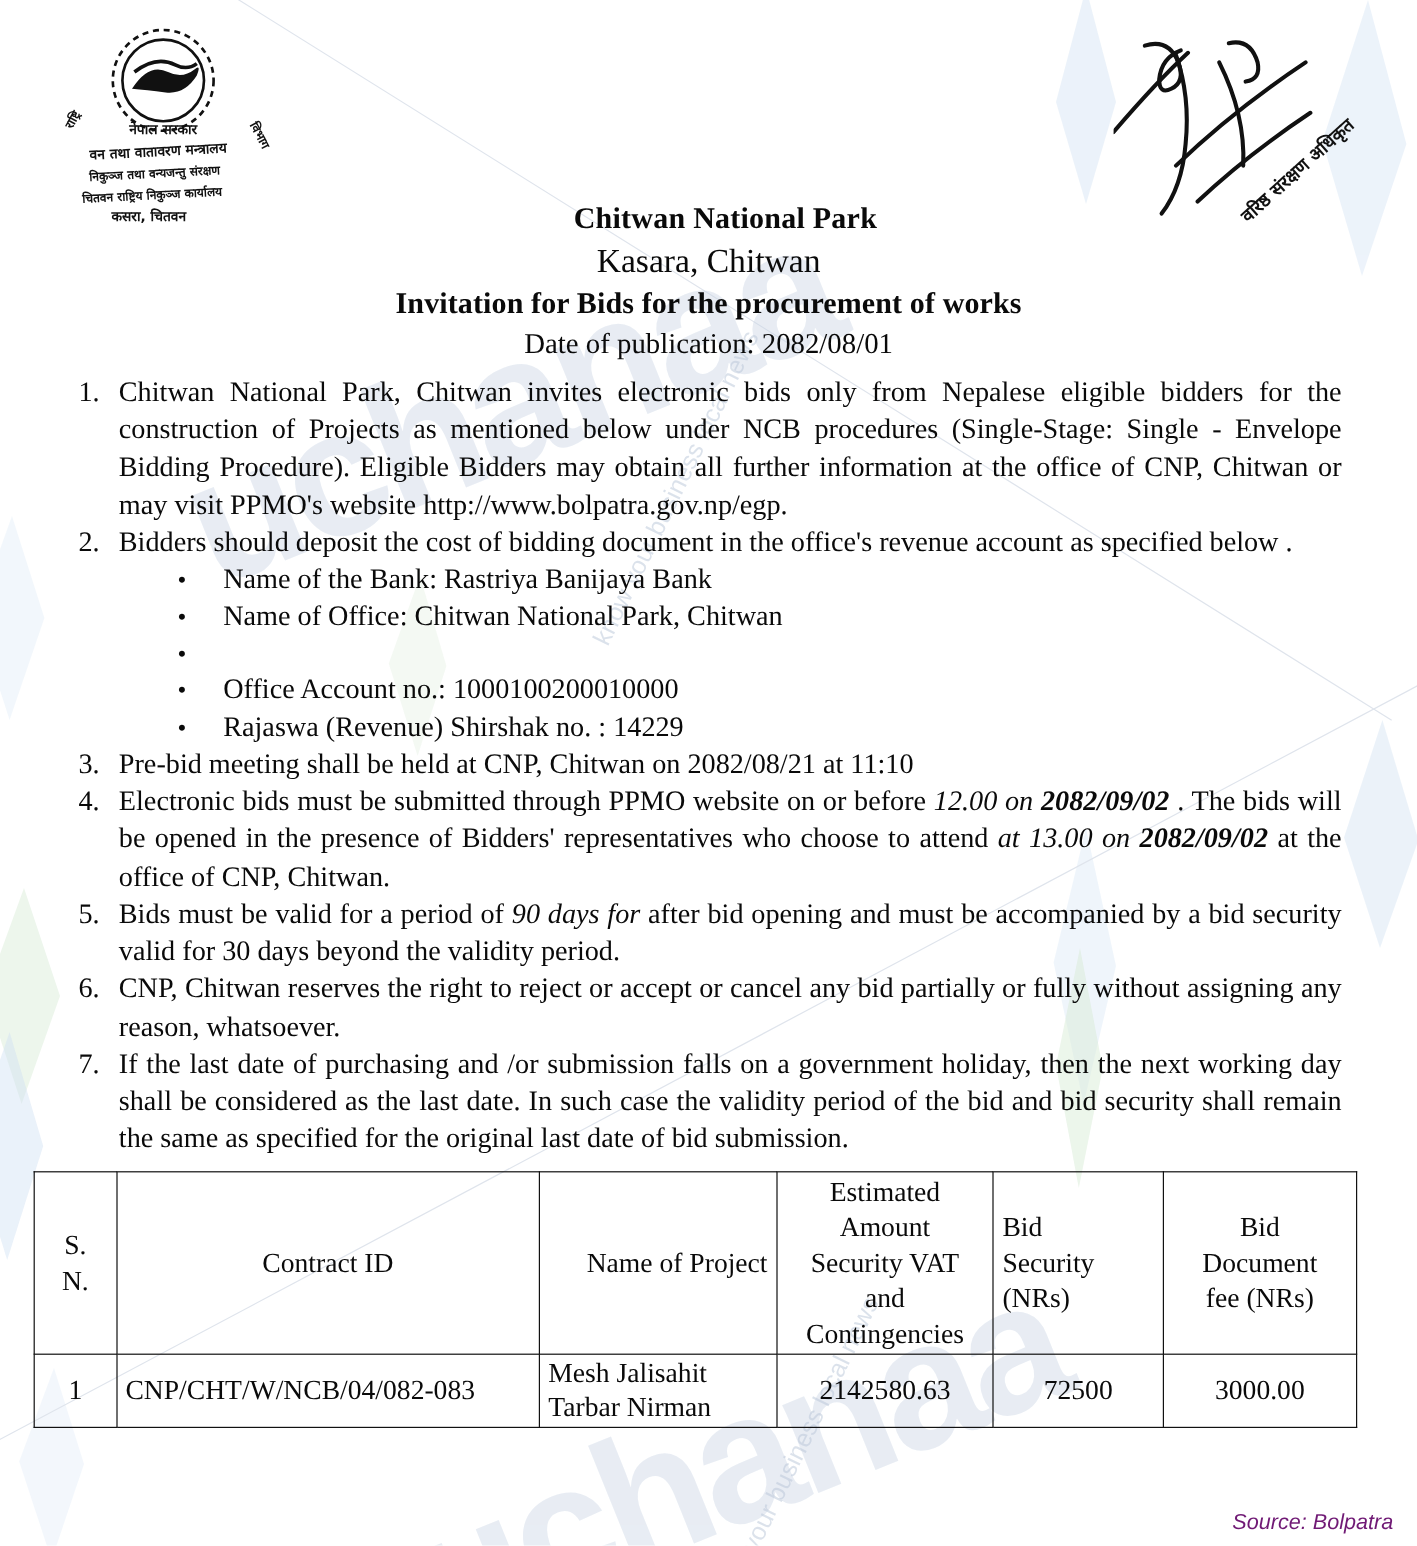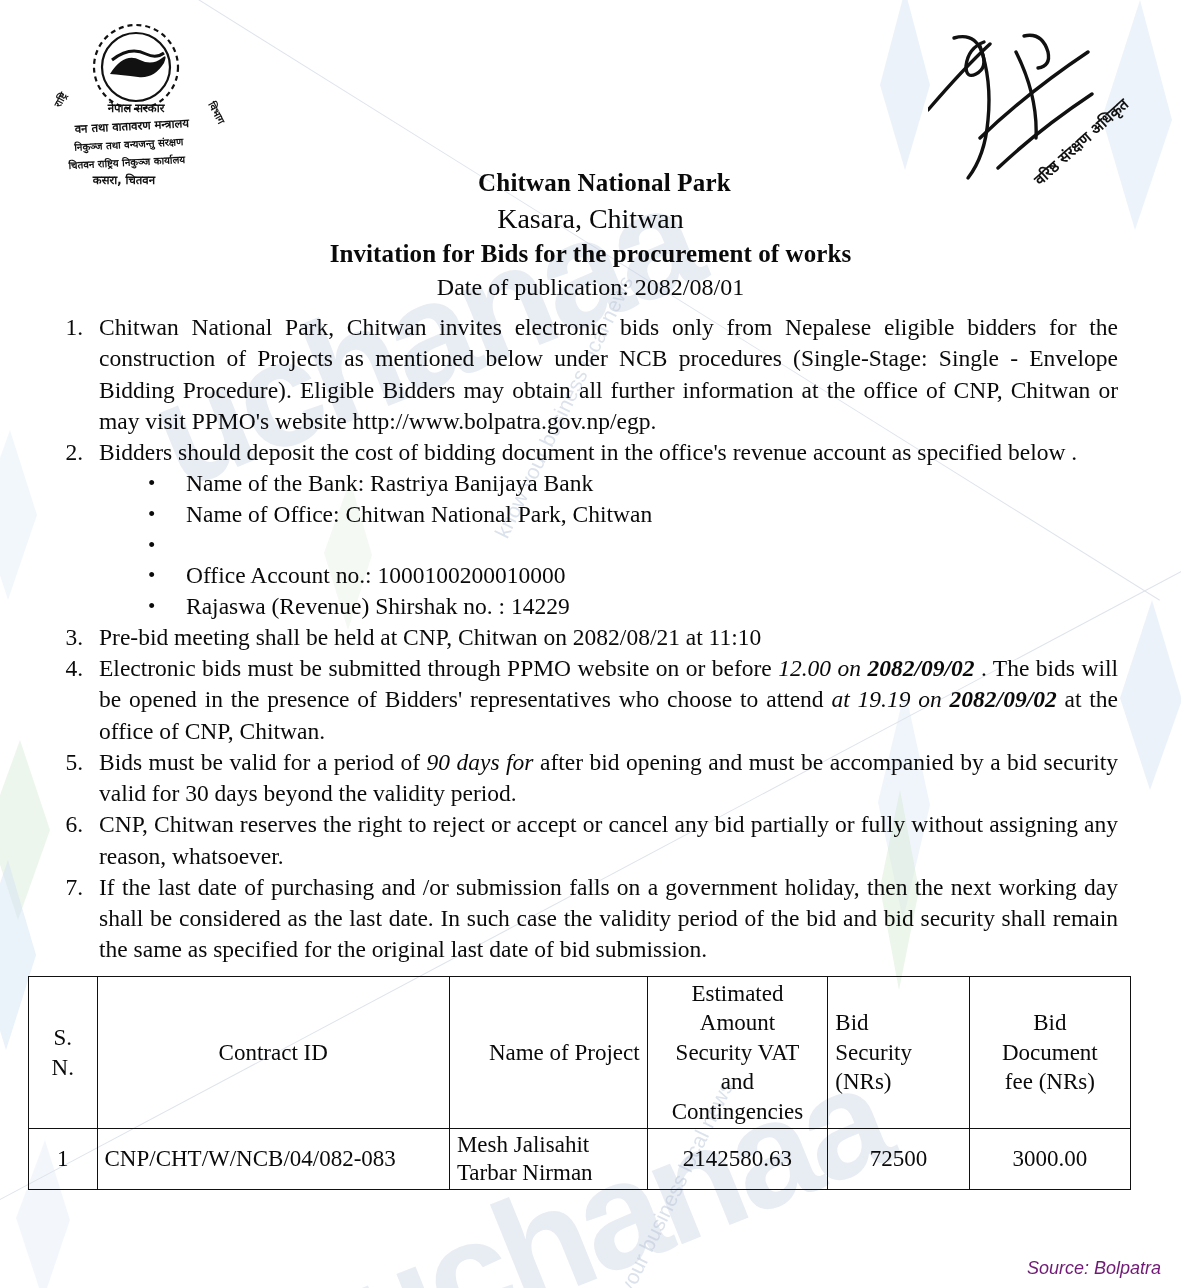--- a/index.html
+++ b/index.html
@@ -355,21 +355,21 @@
     </ul>
 
     <div class="item">
       <div class="num">3.</div>
       <div class="txt nojust">Pre-bid meeting shall be held at CNP, Chitwan on 2082/08/21 at 11:10</div>
     </div>
 
     <div class="item">
       <div class="num">4.</div>
       <div class="txt">
-        <span>Electronic bids must be submitted through PPMO website on or before </span><em class="it">12.00 on </em><em class="bi">2082/09/02</em><span> . The bids will be opened in the presence of Bidders' representatives who choose to attend </span><em class="it">at 19.19 on </em><em class="bi">2082/09/02</em><span>  at the office of CNP, Chitwan.</span>
+        <span>Electronic bids must be submitted through PPMO website on or before </span><em class="it">12.00 on </em><em class="bi">2082/09/02</em><span> . The bids will be opened in the presence of Bidders' representatives who choose to attend </span><em class="it">at 13.00 on </em><em class="bi">2082/09/02</em><span>  at the office of CNP, Chitwan.</span>
       </div>
     </div>
 
     <div class="item">
       <div class="num">5.</div>
       <div class="txt">
         <span>Bids must be valid for a period of </span><em class="it">90 days for</em><span> after bid opening and must be accompanied by a bid security valid for 30 days beyond the validity period.</span>
       </div>
     </div>
 

